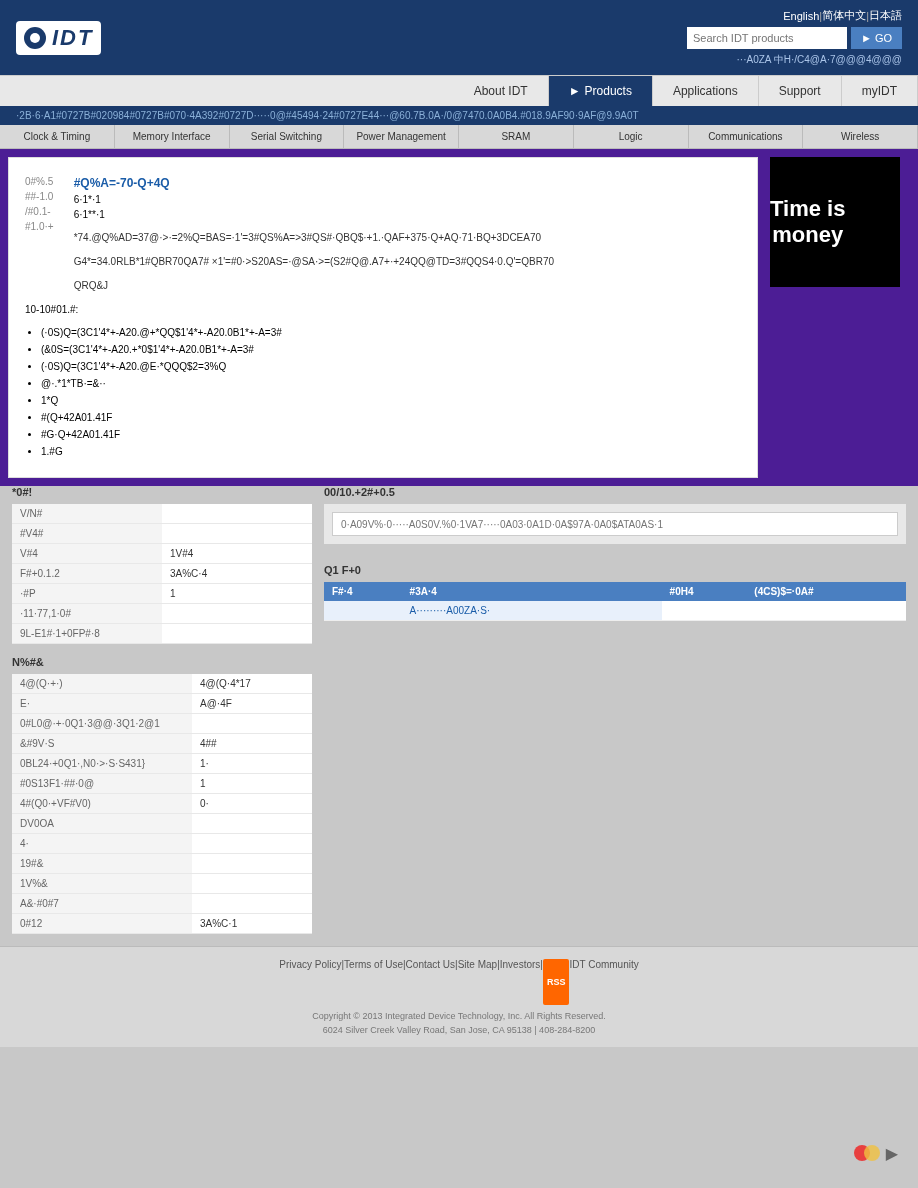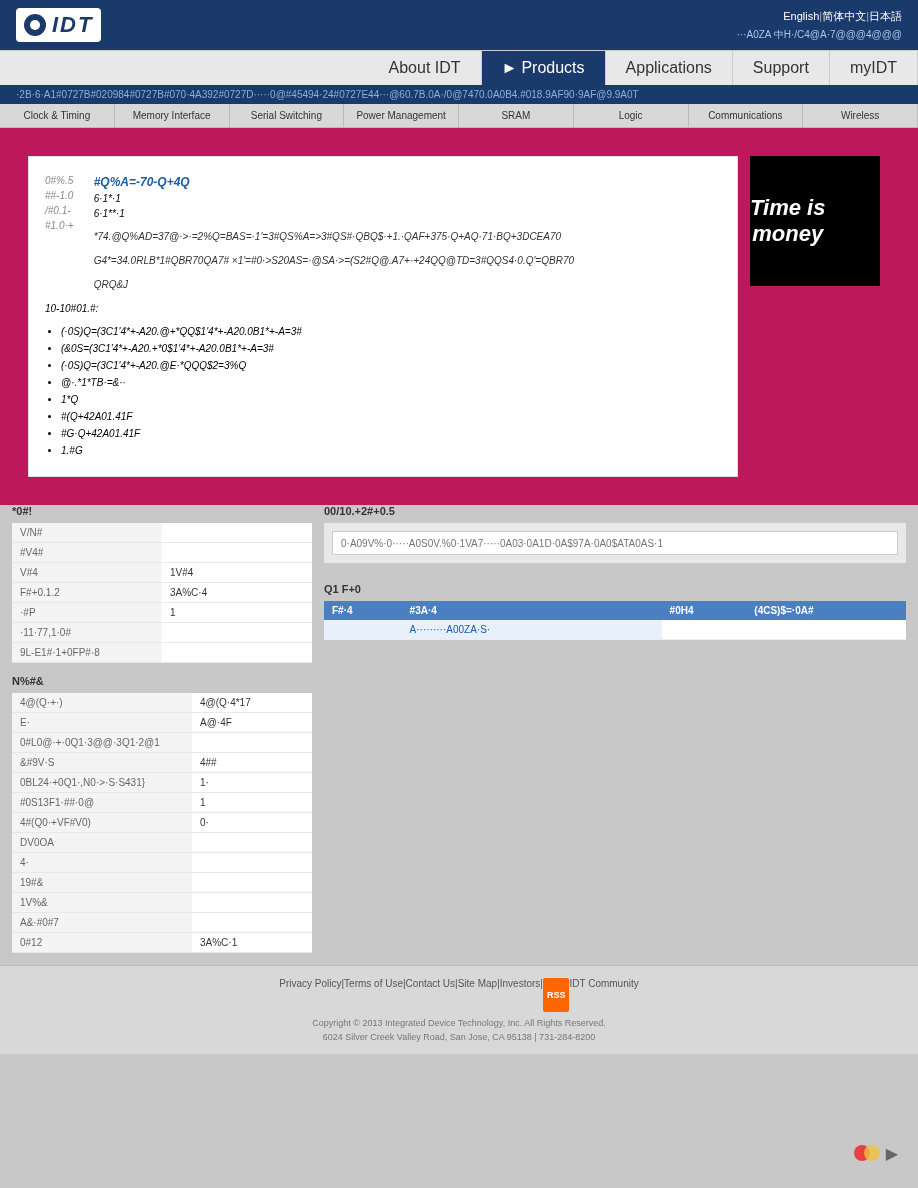--- a/index.html
+++ b/index.html
@@ -16,32 +16,32 @@
     .lang-bar { display: flex; align-items: center; gap: 0; color: white; font-size: 11px; }
     .lang-bar span { cursor: pointer; }
     .lang-separator { color: #aaa; }
     .search-bar { display: flex; align-items: center; gap: 4px; }
     .search-input { width: 160px; height: 22px; border: none; padding: 2px 6px; font-size: 11px; }
     .go-btn { background: #4a7fc1; color: white; border: none; padding: 3px 10px; font-size: 11px; cursor: pointer; height: 22px; }
     .account-link { color: #aac4e8; font-size: 10px; text-align: center; }
 
     
     .nav-bar { background: #e8e8e8; border-top: 1px solid #ccc; display: flex; justify-content: flex-end; padding: 0; }
-    .nav-item { padding: 8px 20px; font-size: 16px; color: #333; cursor: pointer; border-right: 1px solid #ccc; }
+    .nav-item { padding: 8px 20px; font-size: 12px; color: #333; cursor: pointer; border-right: 1px solid #ccc; }
     .nav-item.products { background: #1a3a6b; color: white; display: flex; align-items: center; gap: 4px; }
 
     
     .breadcrumb-strip { background: #1a3a6b; color: #8ab0d8; font-size: 10px; padding: 4px 16px; white-space: nowrap; overflow: hidden; }
 
     
     .cat-nav { background: #d8d8d8; display: flex; border-bottom: 1px solid #bbb; }
     .cat-nav-item { padding: 6px 12px; font-size: 10px; color: #333; cursor: pointer; border-right: 1px solid #bbb; text-align: center; flex: 1; }
 
     
-    .main-content { display: flex; gap: 12px; padding: 28px; background: #be185d; font-style: italic; }
+    .main-content { display: flex; gap: 12px; padding: 8px; background: #4c1d95; }
     .content-left { flex: 1; }
     .content-right { width: 140px; }
 
     
     .product-box { background: white; padding: 16px; border: 1px solid #ddd; font-size: 10px; line-height: 1.5; }
     .product-header { display: flex; gap: 20px; margin-bottom: 8px; }
     .product-title { color: #1a5ca8; font-size: 12px; font-weight: bold; }
     .product-desc { color: #333; margin-top: 8px; font-size: 10px; line-height: 1.6; }
     .product-list { margin-top: 8px; padding-left: 16px; font-size: 10px; }
     .product-list li { margin-bottom: 2px; }
@@ -81,21 +81,21 @@
     .pricing-table tr { border-bottom: 1px solid #e8e8e8; }
     .pricing-table td { padding: 4px 8px; vertical-align: top; }
     .pricing-table td:first-child { color: #666; background: #f4f4f4; width: 60%; }
     .pricing-table td:last-child { color: #333; }
 
     
     .footer { background: #d8d8d8; padding: 12px 16px; border-top: 1px solid #bbb; }
     .footer-links { display: flex; justify-content: center; font-size: 10px; color: #555; margin-bottom: 6px; flex-wrap: wrap; }
     .footer-links span { cursor: pointer; }
     .footer-text { text-align: center; font-size: 9px; color: #777; }
-    .rss-badge { display: inline-block; background: #f60; color: white; font-size: 9px; padding: 12px 4px; border-radius: 2px; font-weight: bold; }
+    .rss-badge { display: inline-block; background: #f60; color: white; font-size: 9px; padding: 18px 4px; border-radius: 2px; font-weight: bold; }
 
     
     .bottom-right-widget { position: fixed; bottom: 20px; right: 20px; display: flex; align-items: center; gap: 4px; }
     .widget-arrow { font-size: 16px; color: #666; cursor: pointer; }
 
     .label-gray { color: #888; }
   </style>
 </head>
 <body>
 
@@ -108,20 +108,27 @@
       <span class="logo-text">IDT</span>
     </div>
   </div>
   <div class="header-right">
     <div class="lang-bar">
       <span>English</span>
       <span class="lang-separator">|</span>
       <span>简体中文</span>
       <span class="lang-separator">|</span>
       <span>日本語</span>
+    </div>
+    <div class="search-bar">
+      <input type="text" class="search-input" placeholder="Search IDT products" style="">
+      <button class="go-btn">
+        <span>►</span>
+        <span>GO</span>
+      </button>
     </div>
     <div class="account-link">···A0ZA 中H·/C4@A·7@@@4@@@</div>
   </div>
 </div>
 
 <div class="nav-bar">
   <div class="nav-item">About IDT</div>
   <div class="nav-item products">
     <span>►</span>
     Products
@@ -323,21 +330,21 @@
     <span>Contact Us</span>
     <span>|</span>
     <span>Site Map</span>
     <span>|</span>
     <span>Investors</span>
     <span>|</span>
     <span class="rss-badge">RSS</span>
     <span>IDT Community</span>
   </div>
   <div class="footer-text">Copyright © 2013 Integrated Device Technology, Inc. All Rights Reserved.</div>
-  <div class="footer-text" style="margin-top:4px;">6024 Silver Creek Valley Road, San Jose, CA 95138 | 731-284-8200</div>
+  <div class="footer-text" style="margin-top:4px;">6024 Silver Creek Valley Road, San Jose, CA 95138 | 408-284-8200</div>
 </div>
 
 <div class="bottom-right-widget">
   <div style="width:30px;height:30px;">
     <svg width="30" height="30" viewBox="0 0 30 30">
       <circle cx="10" cy="15" r="8" fill="#e84040"></circle>
       <circle cx="20" cy="15" r="8" fill="#f0c040" opacity="0.8"></circle>
     </svg>
   </div>
   <span class="widget-arrow">▶</span>

